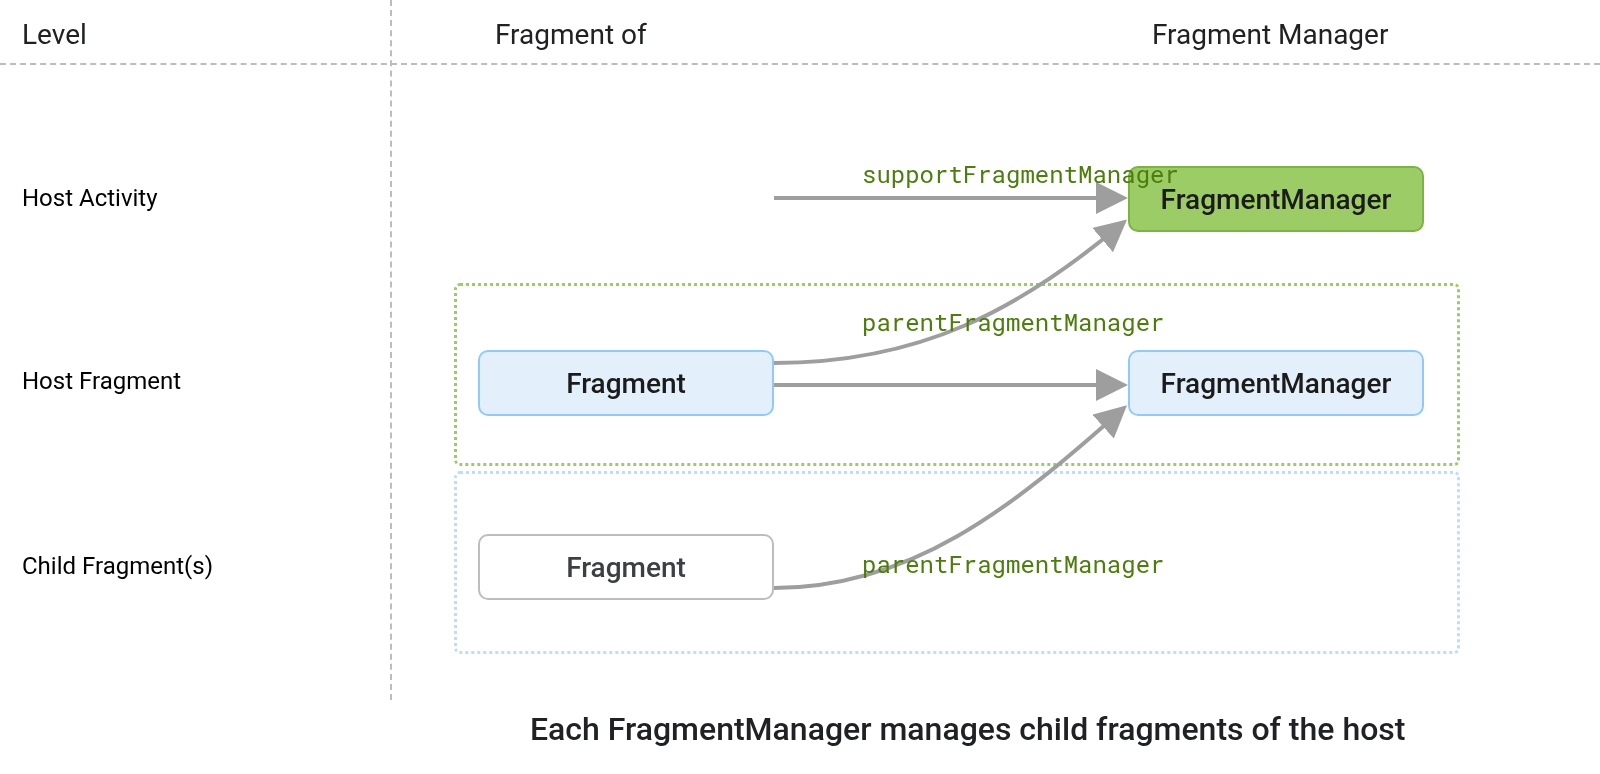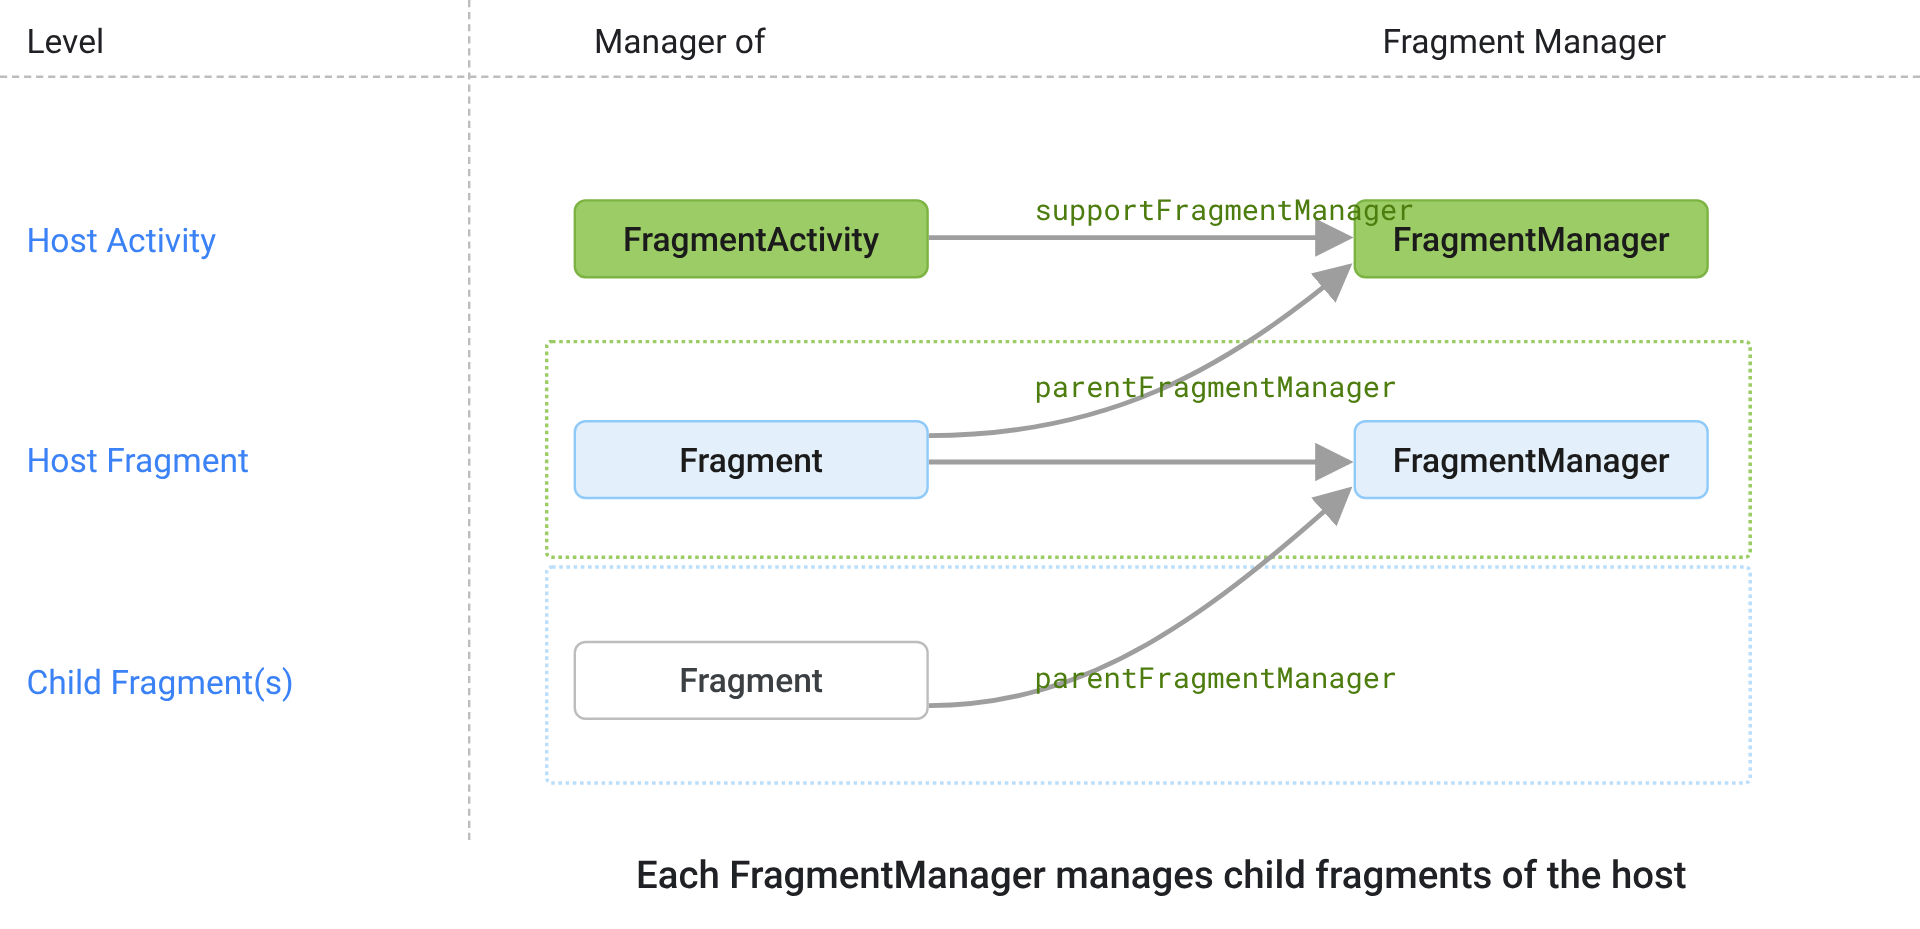--- a/index.html
+++ b/index.html
@@ -17,22 +17,22 @@
     width: 1600px;
     height: 774px;
   }
   .header-text {
     position: absolute;
     font-size: 28px;
     color: #202124;
   }
   .level-text {
     position: absolute;
-    font-size: 28px;
-    color: #3b82f6;
+    font-size: 24px;
+    color: #000000;
     text-align: right;
   }
   .caption {
     position: absolute;
     font-size: 32px;
     font-weight: 500;
     color: #202124;
   }
   .edge-label {
     position: absolute;
@@ -95,21 +95,21 @@
 </head>
 <body>
 
 <div class="canvas">
 
   <div class="dash-header" style="top:63px; width:1600px;"></div>
 
   <div class="dash-vert" style="left:390px; height:700px;"></div>
 
   <div class="header-text" style="left:22px; top:18px;">Level</div>
-  <div class="header-text" style="left:495px; top:18px;">Manager of</div>
+  <div class="header-text" style="left:495px; top:18px;">Fragment of</div>
   <div class="header-text" style="left:1152px; top:18px;">Fragment Manager</div>
 
   <div class="level-text" style="left:22px; top:184px;">Host Activity</div>
   <div class="level-text" style="left:22px; top:552px;">Child Fragment(s)</div>
   <div class="level-text" style="left:22px; top:367px;">Host Fragment</div>
 
   <div class="group-box green-dotted" style="left:454px; top:283px; width:1006px; height:183px;"></div>
   <div class="group-box blue-dotted" style="left:454px; top:471px; width:1006px; height:183px;"></div>
 
   <svg class="lines">
@@ -121,21 +121,20 @@
 
     <path d="M 774 198 L 1124 198" stroke="#9e9e9e" stroke-width="4" fill="none" marker-end="url(#arrow)"></path>
 
     <path d="M 774 363 C 920 363, 1020 310, 1124 222" stroke="#9e9e9e" stroke-width="4" fill="none" marker-end="url(#arrow)"></path>
 
     <path d="M 774 385 L 1124 385" stroke="#9e9e9e" stroke-width="4" fill="none" marker-end="url(#arrow)"></path>
 
     <path d="M 774 588 C 910 588, 1010 510, 1124 408" stroke="#9e9e9e" stroke-width="4" fill="none" marker-end="url(#arrow)"></path>
   </svg>
 
-  <div class="node green" style="left:478px; top:166px; width:296px; height:66px;">FragmentActivity</div>
   <div class="node green" style="left:1128px; top:166px; width:296px; height:66px;">FragmentManager</div>
 
   <div class="node blue" style="left:478px; top:350px; width:296px; height:66px;">Fragment</div>
   <div class="node blue" style="left:1128px; top:350px; width:296px; height:66px;">FragmentManager</div>
 
   <div class="node white" style="left:478px; top:534px; width:296px; height:66px;">Fragment</div>
 
   <div class="edge-label" style="left:862px; top:158px;">supportFragmentManager</div>
   <div class="edge-label" style="left:862px; top:306px;">parentFragmentManager</div>
   <div class="edge-label" style="left:862px; top:548px;">parentFragmentManager</div>

